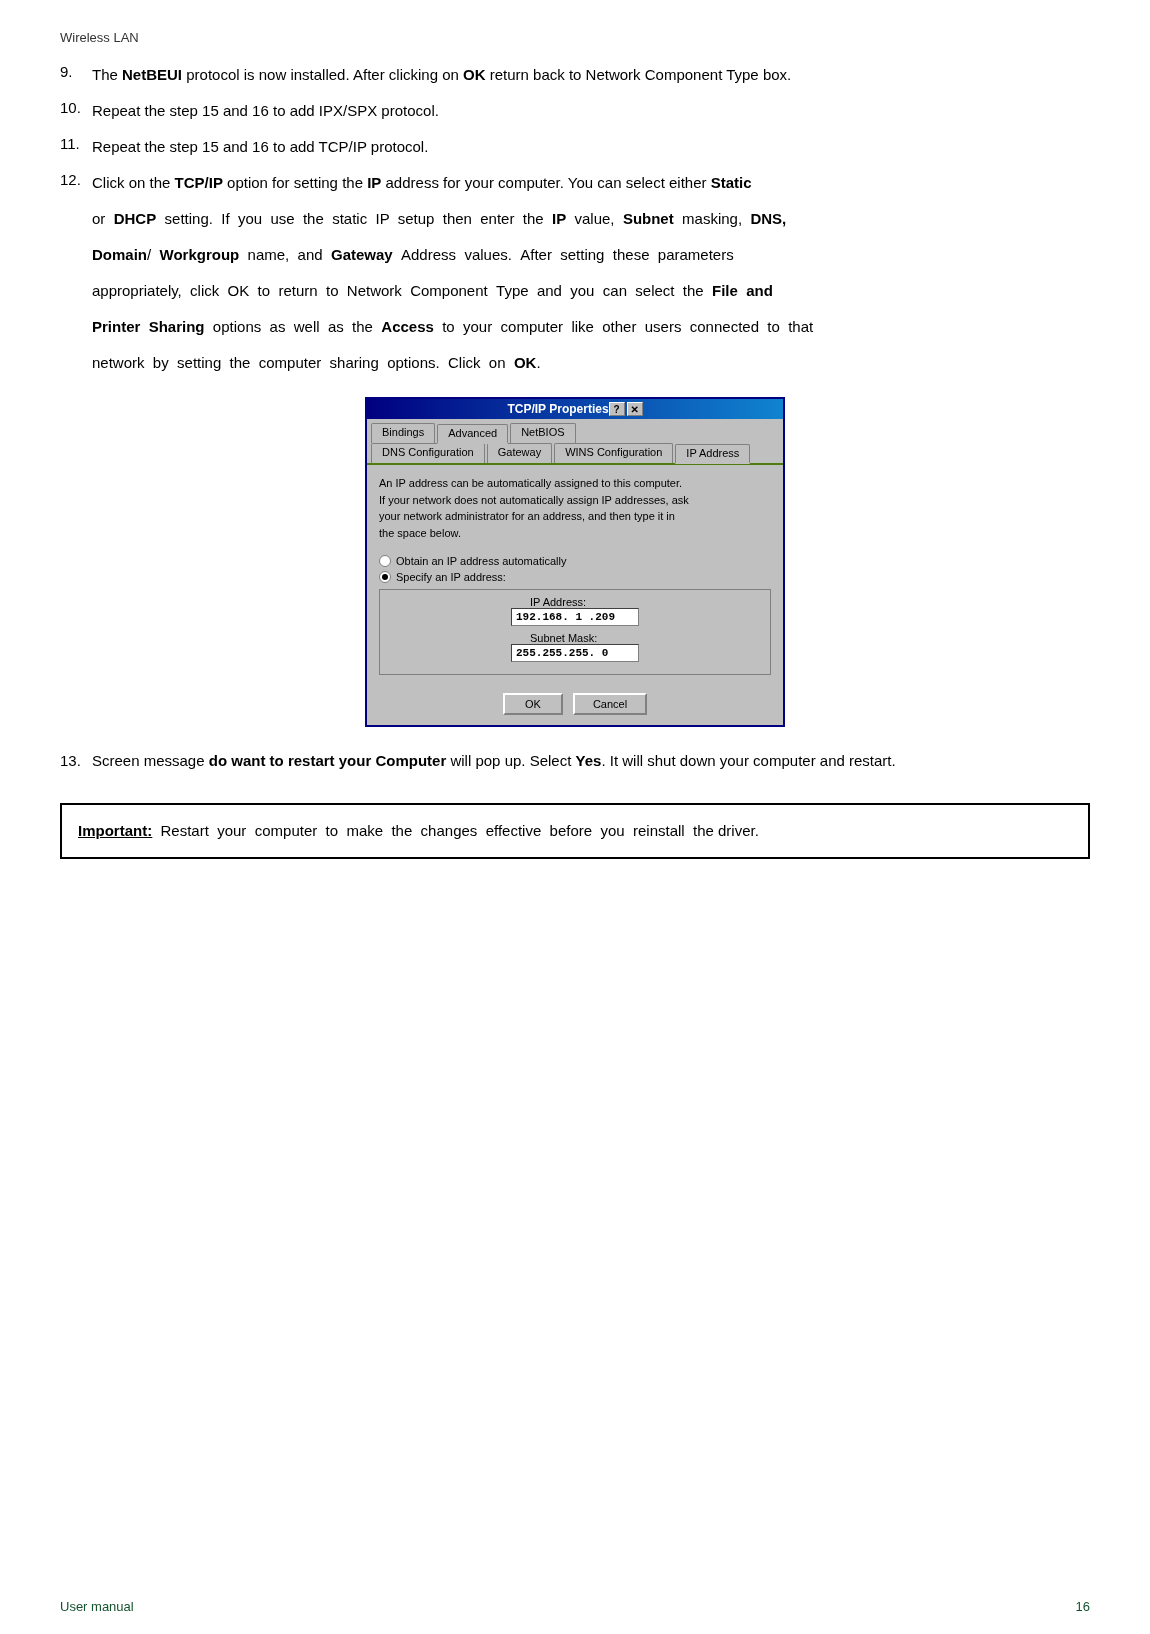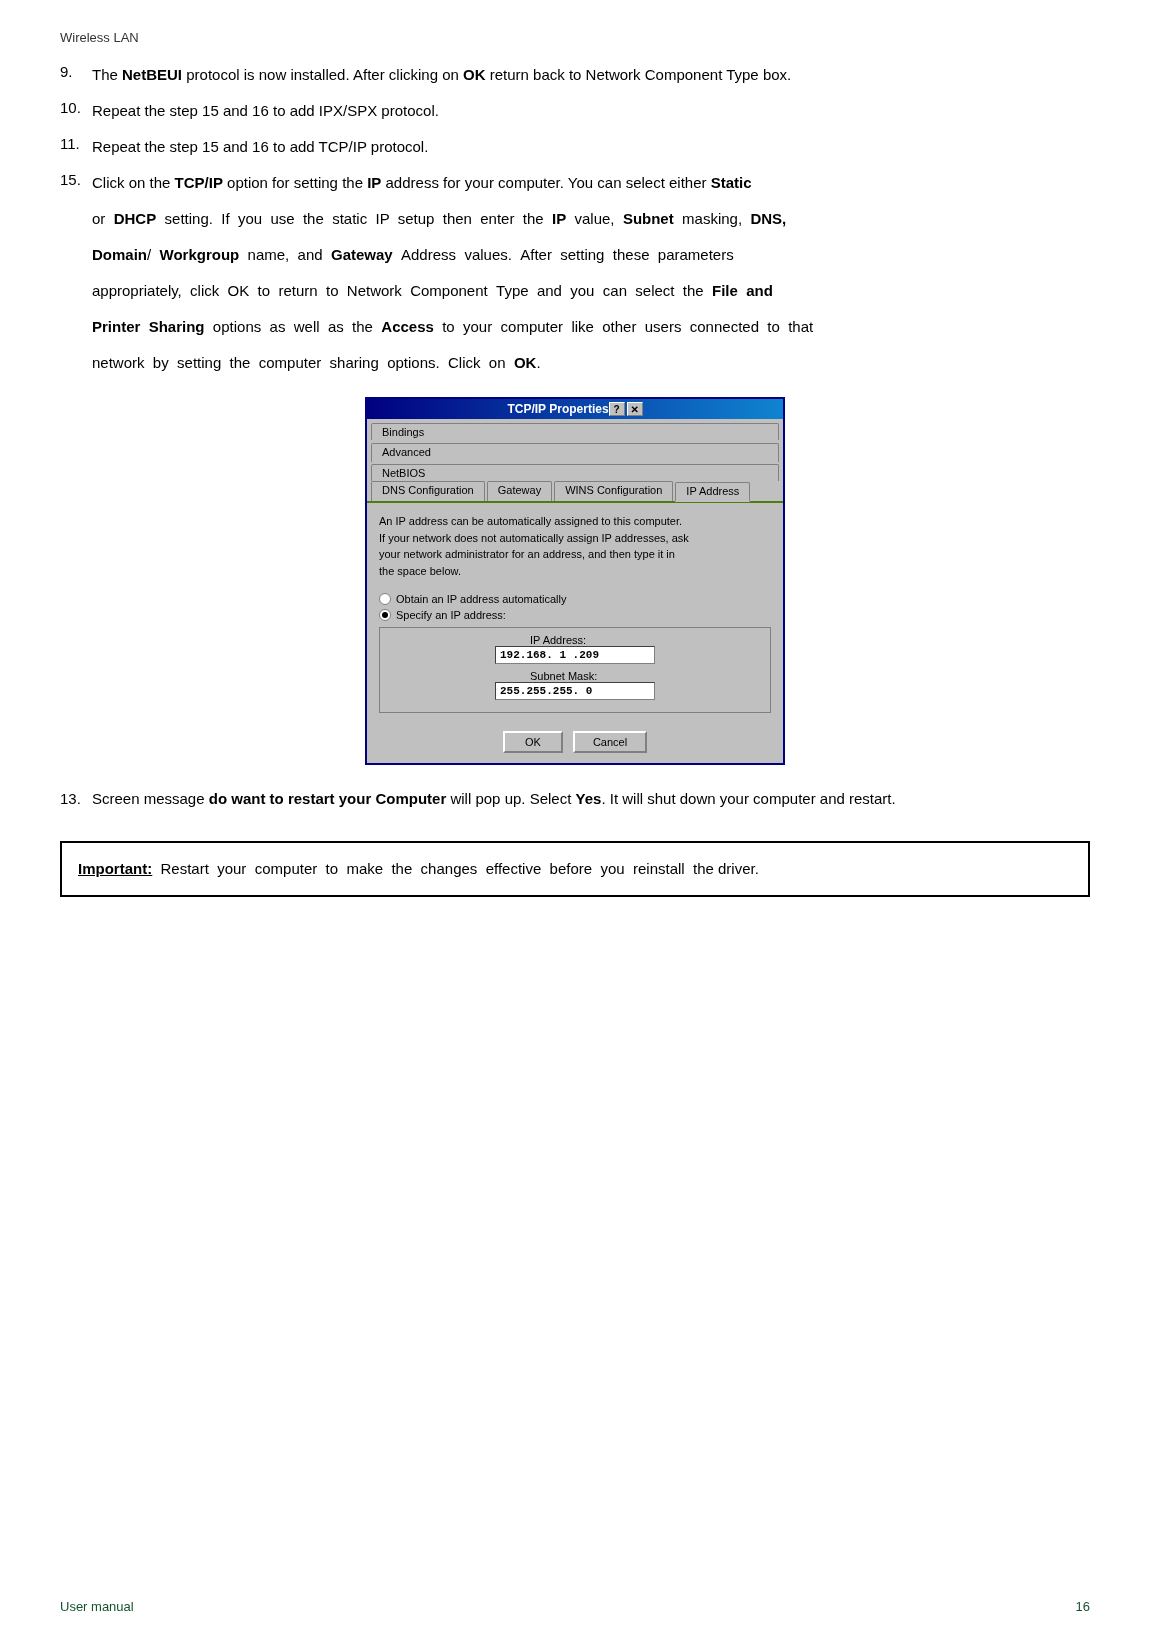--- a/index.html
+++ b/index.html
@@ -98,21 +98,20 @@
       color: #000;
       cursor: pointer;
       font-weight: bold;
     }
 
     .dialog-tabs-row1 {
       display: flex;
       background: #c0c0c0;
       padding: 4px 4px 0 4px;
       gap: 2px;
-      flex-direction: column;
     }
 
     .dialog-tabs-row2 {
       display: flex;
       background: #c0c0c0;
       padding: 0 4px 0 4px;
       gap: 2px;
       border-bottom: 2px solid #4d7c0f;
     }
 
@@ -201,21 +200,21 @@
 
     .ip-input {
       background: white;
       border: 1px solid #808080;
       border-top-color: #404040;
       border-left-color: #404040;
       padding: 2px 4px;
       font-size: 11px;
       font-family: 'Courier New', monospace;
       font-weight: bold;
-      width: 160px;
+      width: 128px;
     }
 
     .dialog-footer {
       display: flex;
       justify-content: center;
       gap: 10px;
       padding: 8px 12px 10px 12px;
       background: #c0c0c0;
     }
 
@@ -286,21 +285,21 @@
     <span class="step-number">10.</span>
     <span class="step-text">Repeat the step 15 and 16 to add IPX/SPX protocol.</span>
   </div>
 
   <div class="step-item">
     <span class="step-number">11.</span>
     <span class="step-text">Repeat the step 15 and 16 to add TCP/IP protocol.</span>
   </div>
 
   <div class="step-item">
-    <span class="step-number">15.</span>
+    <span class="step-number">12.</span>
     <span class="step-text">
       Click on the <b>TCP/IP</b> option for setting the <b>IP</b> address for your computer. You can select either <b>Static</b>
     </span>
   </div>
   <div class="indent-line">
     or &nbsp;<b>DHCP</b>&nbsp; setting. &nbsp;If &nbsp;you &nbsp;use &nbsp;the &nbsp;static &nbsp;IP &nbsp;setup &nbsp;then &nbsp;enter &nbsp;the &nbsp;<b>IP</b> &nbsp;value, &nbsp;<b>Subnet</b> &nbsp;masking, &nbsp;<b>DNS,</b>
   </div>
   <div class="indent-line">
     <b>Domain</b>/&nbsp; <b>Workgroup</b> &nbsp;name, &nbsp;and &nbsp;<b>Gateway</b> &nbsp;Address &nbsp;values. &nbsp;After &nbsp;setting &nbsp;these &nbsp;parameters
   </div>

